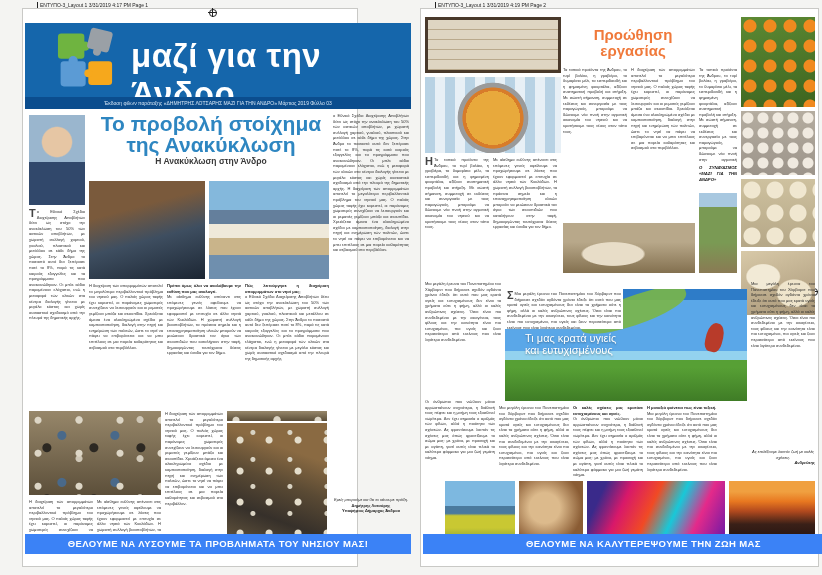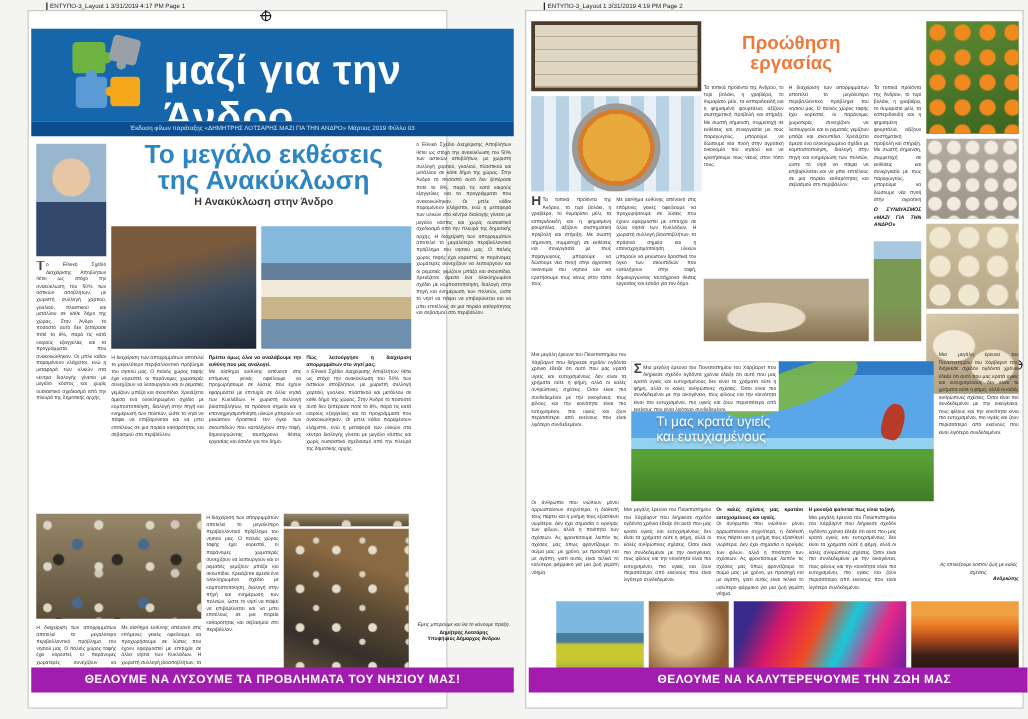--- a/index.html
+++ b/index.html
@@ -62,21 +62,21 @@
   
   .headline-blue{position:absolute;color:#2e86c1;font-weight:bold;text-align:center;line-height:1.02;}
   .subhead-dark{position:absolute;color:#3a3a3a;font-weight:bold;text-align:center;line-height:1.15;}
   .headline-orange{position:absolute;color:#f0793a;font-weight:bold;text-align:center;line-height:1.05;}
   .tc{position:absolute;font-size:4px;line-height:1.4;color:#2d2d2d;text-align:justify;overflow:hidden;}
   .tc .lead{font-weight:bold;color:#111;}
   .dropcap{float:left;font-size:11px;line-height:9px;font-weight:bold;color:#444;padding-right:1px;}
   .closing{font-style:italic;text-align:center;}
   .sig{font-weight:bold;text-align:center;color:#111;}
   .combo{font-weight:bold;font-style:italic;color:#111;font-size:4.2px;}
-  .banner{position:absolute;left:2px;bottom:12px;height:20px;background:#a21caf;color:#fff;
+  .banner{position:absolute;left:2px;bottom:12px;height:20px;background:#3b82f6;color:#fff;
     font-weight:bold;font-size:9.5px;text-align:center;line-height:20px;letter-spacing:0.4px;}
   .jump-title{position:absolute;left:20px;top:38%;color:#fff;font-size:11px;font-weight:normal;line-height:1.15;text-shadow:0 1px 2px rgba(0,0,0,.35);}
   .sigma-box{position:absolute;background:#fff;padding:2px;box-sizing:border-box;}
 </style>
 </head>
 <body>
 
 <div class="stage">
 
   <div class="page" id="page1">
@@ -100,21 +100,21 @@
           <circle cx="52" cy="70" r="6" fill="#f6a81c"></circle>
         </svg>
       </span>
       <div class="title">μαζί για την Άνδρο</div>
     </div>
     <div class="edition-band">Έκδοση φίλων παράταξης  «ΔΗΜΗΤΡΗΣ ΛΟΤΣΑΡΗΣ ΜΑΖΙ ΓΙΑ ΤΗΝ ΑΝΔΡΟ»     Μάρτιος 2019     Φύλλο 03</div>
 
     <div class="ph portrait" style="left:6px;top:106px;width:56px;height:90px;"></div>
 
     <div class="headline-blue" style="left:66px;top:104px;width:244px;font-size:21px;">
-      <div>Το μεγάλο εκθέσεις</div>
+      <div>Το προβολή στοίχημα</div>
       <div>της Ανακύκλωση</div>
     </div>
     <div class="subhead-dark" style="left:66px;top:148px;width:244px;font-size:8.5px;">
       <div>Η Ανακύκλωση στην Άνδρο</div>
     </div>
 
     <div class="ph rocky" style="left:66px;top:172px;width:116px;height:98px;"></div>
     <div class="ph coast" style="left:186px;top:172px;width:120px;height:98px;"></div>
 
     <div class="tc" style="left:6px;top:200px;width:56px;height:198px;">

